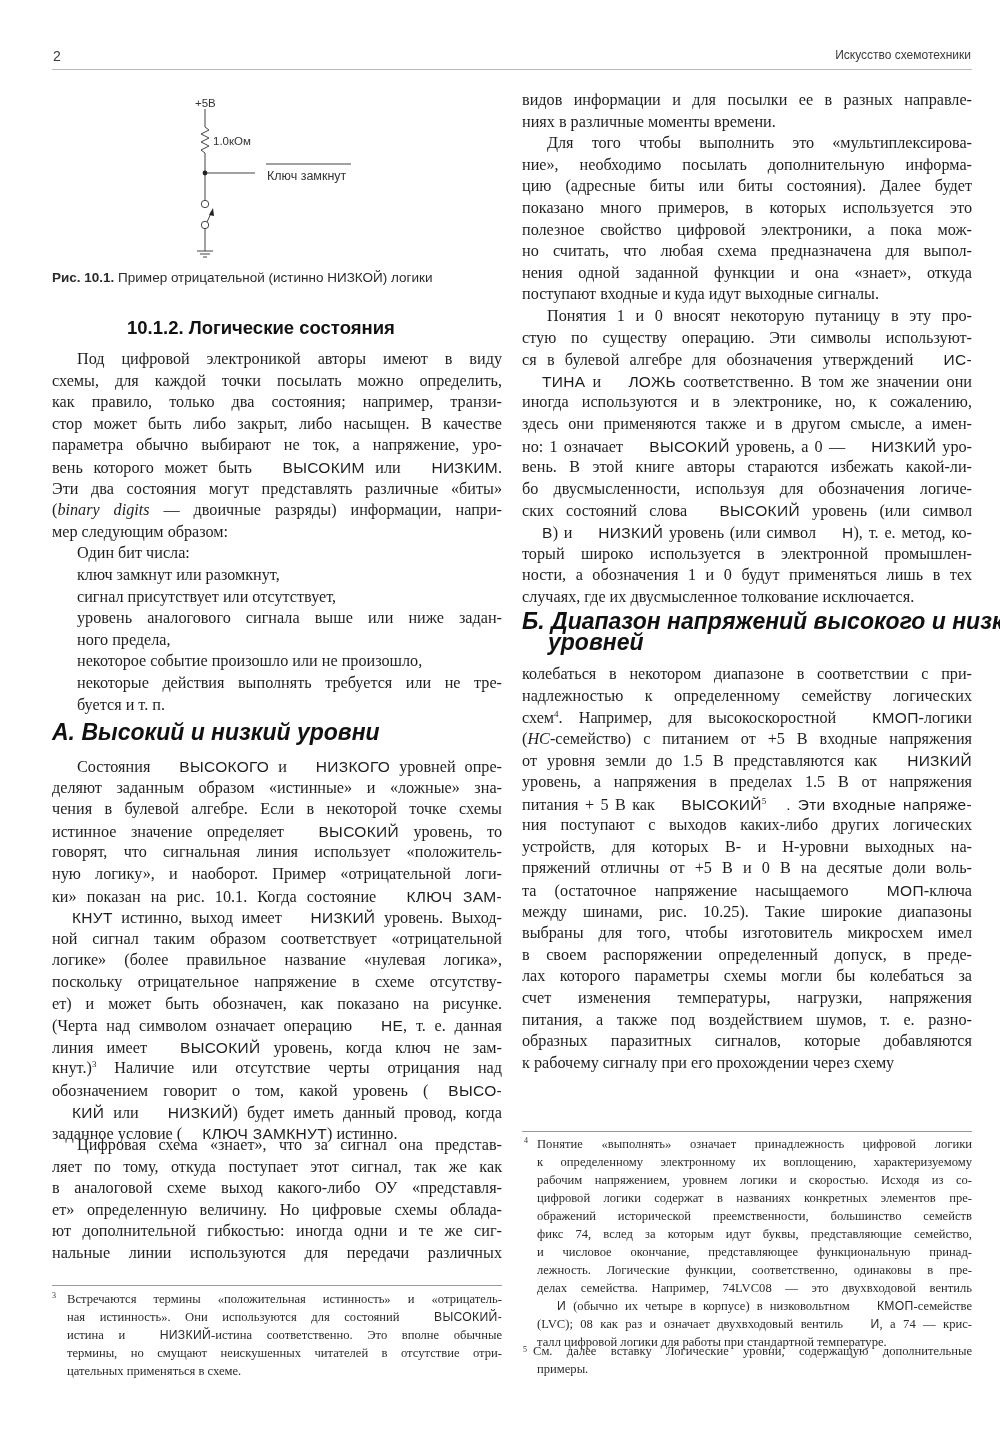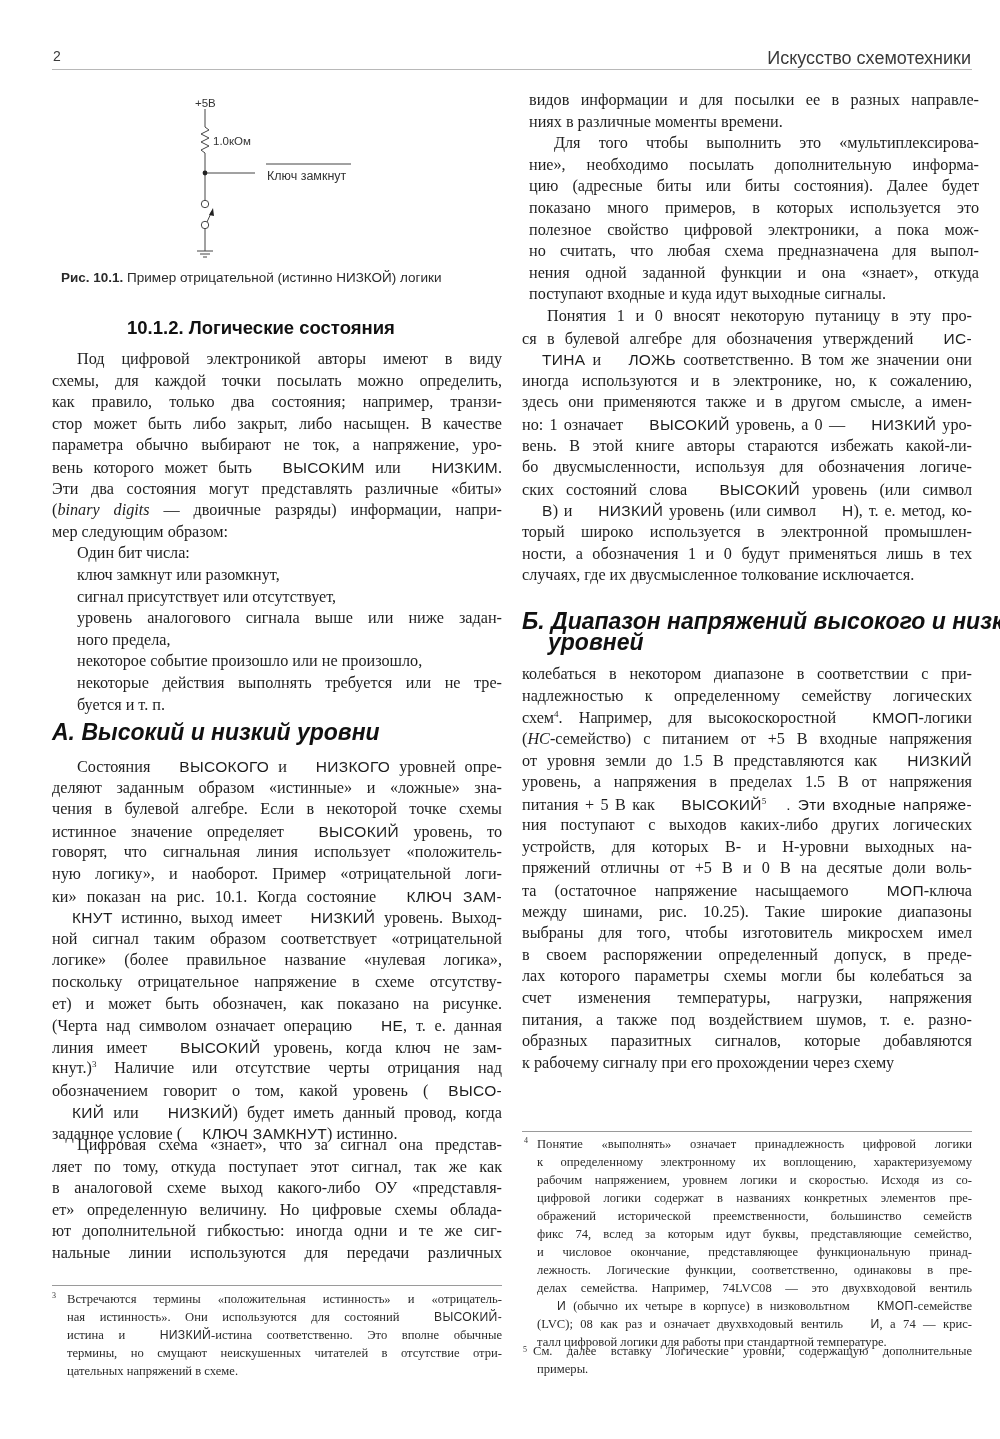--- a/index.html
+++ b/index.html
@@ -1,28 +1,28 @@
 <!DOCTYPE html>
 <html><head>
 <meta charset="utf-8">
 <style>
   * { margin: 0; padding: 0; box-sizing: border-box; }
   html, body { width: 1000px; height: 1439px; background: #ffffff; overflow: hidden; }
   body { position: relative; color: #1e1e1e; font-family: "Liberation Serif", serif; }
 
   .header { position: absolute; left: 52px; top: 42px; width: 920px; height: 28px; border-bottom: 1.5px solid #b8b8b8; }
   .page-num { position: absolute; left: 1px; top: 6px; font-family: "Liberation Sans", sans-serif; font-size: 14px; color: #3a3a3a; }
-  .running-title { position: absolute; right: 1px; top: 6px; font-family: "Liberation Sans", sans-serif; font-size: 18px; color: #3a3a3a; }
+  .running-title { position: absolute; right: 1px; top: 6px; font-family: "Liberation Sans", sans-serif; font-size: 12px; color: #3a3a3a; }
 
   .figure { position: absolute; left: 150px; top: 85px; width: 230px; height: 180px; }
   .figure svg { display: block; }
   .fig-label { position: absolute; font-family: "Liberation Sans", sans-serif; font-size: 11.5px; color: #333; white-space: nowrap; }
 
   .caption { position: absolute; left: 52px; top: 270px; font-family: "Liberation Sans", sans-serif; font-size: 13.5px; color: #2a2a2a; white-space: nowrap; }
-  .caption b { font-weight: bold; margin-left: 9px; }
+  .caption b { font-weight: bold; }
 
   .col { position: absolute; width: 450px; }
   .col-left { left: 52px; }
   .col-right { left: 522px; }
 
   .line { display: block; height: 21.6px; line-height: 21.6px; font-size: 16.2px; white-space: nowrap; text-align: justify; text-align-last: justify; }
   .line.last { text-align-last: left; }
   .line.indent { padding-left: 25px; }
   .line.list { padding-left: 25px; }
   .line.hang { padding-left: 25px; }
@@ -130,38 +130,39 @@
   <span class="line">нальные линии используются для передачи различных</span>
 </div>
 
 <div class="fn-rule" style="left:52px; top:1285px; width:450px;"></div>
 <span class="fn-mark" style="left:52px; top:1291px;">3</span>
 <div class="fn" style="left:52px; top:1290px;">
   <span class="line hang">Встречаются термины «положительная истинность» и «отрицатель-</span>
   <span class="line hang"><span>ная истинность». Они используются для состояний </span><span class="caps">ВЫСОКИЙ-</span></span>
   <span class="line hang"><span>истина и </span><span class="caps">НИЗКИЙ</span><span>-истина соответственно. Это вполне обычные</span></span>
   <span class="line hang">термины, но смущают неискушенных читателей в отсутствие отри-</span>
-  <span class="line hang last">цательных напряжений в схеме.</span>
-</div>
-
-<div class="col col-right" style="top:90px;margin-left:7px;">
+  <span class="line hang last">цательных применяться в схеме.</span>
+</div>
+
+<div class="col col-right" style="top:90px;">
   <span class="line">видов информации и для посылки ее в разных направле-</span>
   <span class="line last">ниях в различные моменты времени.</span>
   <span class="line indent">Для того чтобы выполнить это «мультиплексирова-</span>
   <span class="line">ние», необходимо посылать дополнительную информа-</span>
   <span class="line">цию (адресные биты или биты состояния). Далее будет</span>
   <span class="line">показано много примеров, в которых используется это</span>
   <span class="line">полезное свойство цифровой электроники, а пока мож-</span>
   <span class="line">но считать, что любая схема предназначена для выпол-</span>
   <span class="line">нения одной заданной функции и она «знает», откуда</span>
   <span class="line last">поступают входные и куда идут выходные сигналы.</span>
 </div>
 
 <div class="col col-right" id="para-e" style="top:306px;">
     <span class="line indent"><span>Понятия 1 и 0 вносят некоторую путаницу в эту про-</span></span>
+    <span class="line"><span>стую по существу операцию. Эти символы используют-</span></span>
     <span class="line"><span>ся в булевой алгебре для обозначения утверждений </span><span class="caps">ИС-</span></span>
     <span class="line"><span></span><span class="caps">ТИНА</span><span> и </span><span class="caps">ЛОЖЬ</span><span> соответственно. В том же значении они</span></span>
     <span class="line"><span>иногда используются и в электронике, но, к сожалению,</span></span>
     <span class="line"><span>здесь они применяются также и в другом смысле, а имен-</span></span>
     <span class="line"><span>но: 1 означает </span><span class="caps">ВЫСОКИЙ</span><span> уровень, а 0 — </span><span class="caps">НИЗКИЙ</span><span> уро-</span></span>
     <span class="line"><span>вень. В этой книге авторы стараются избежать какой-ли-</span></span>
     <span class="line"><span>бо двусмысленности, используя для обозначения логиче-</span></span>
     <span class="line"><span>ских состояний слова </span><span class="caps">ВЫСОКИЙ</span><span> уровень (или символ</span></span>
     <span class="line"><span></span><span class="caps">В</span><span>) и </span><span class="caps">НИЗКИЙ</span><span> уровень (или символ </span><span class="caps">Н</span><span>), т. е. метод, ко-</span></span>
     <span class="line"><span>торый широко используется в электронной промышлен-</span></span>

